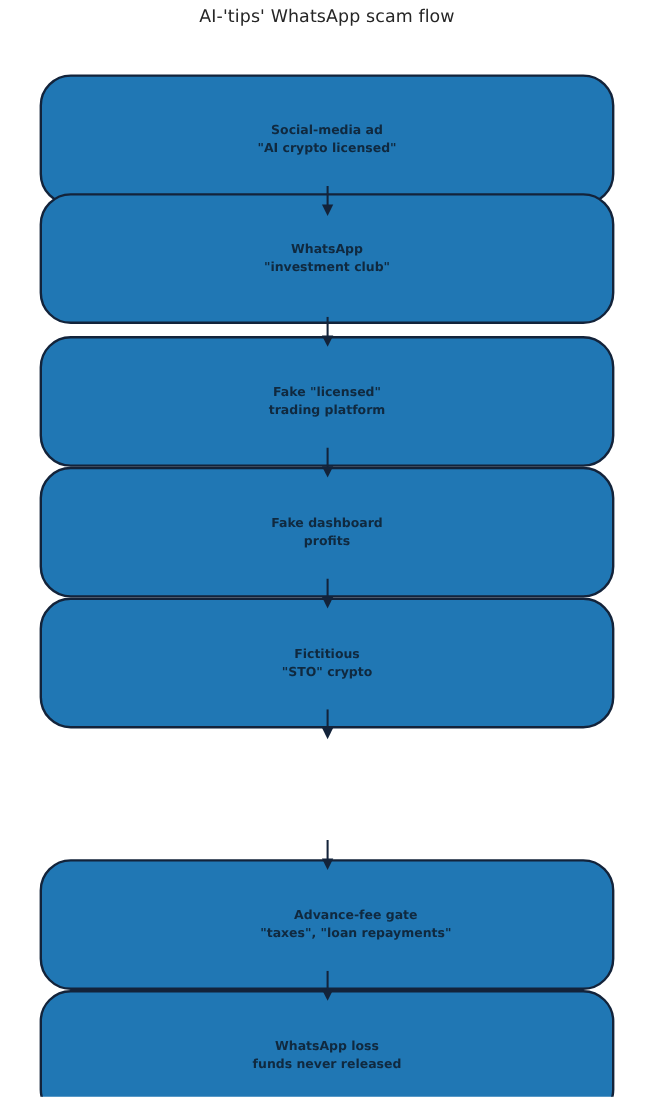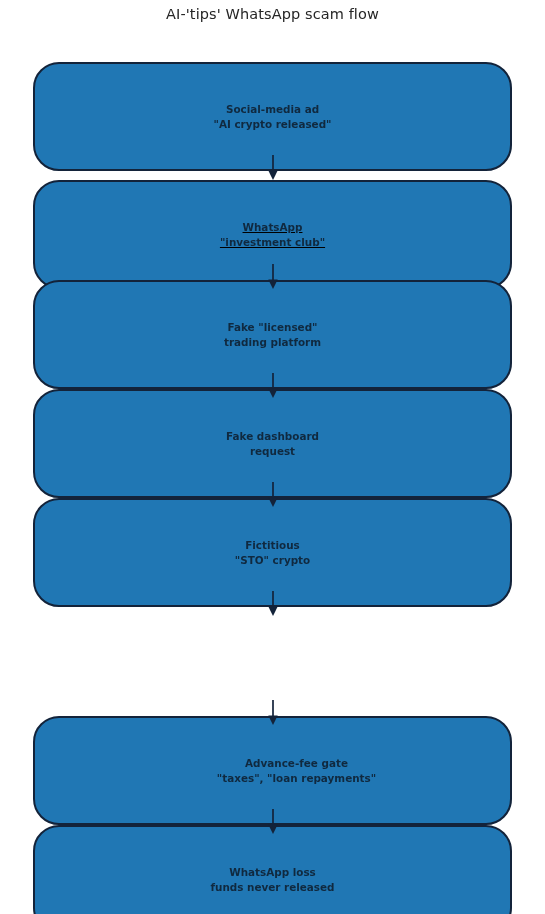--- a/index.html
+++ b/index.html
@@ -79,33 +79,33 @@
 </head>
 <body>
 
 <div id="figure">
 
   <div id="chart-title">AI-'tips' WhatsApp scam flow</div>
 
   <div id="flow-stack">
       <div class="flow-node" style="top: 62px;">
         <div class="node-label">Social-media ad
-"AI crypto released"</div>
+"AI crypto licensed"</div>
       </div>
-      <div class="flow-node" style="top: 180px; text-decoration: underline;">
+      <div class="flow-node" style="top: 161px;">
         <div class="node-label">WhatsApp
 "investment club"</div>
       </div>
       <div class="flow-node" style="top: 280px;">
         <div class="node-label">Fake "licensed"
 trading platform</div>
       </div>
       <div class="flow-node" style="top: 389px;">
         <div class="node-label">Fake dashboard
-request</div>
+profits</div>
       </div>
       <div class="flow-node" style="top: 498px;">
         <div class="node-label">Fictitious
 "STO" crypto</div>
       </div>
       <div class="flow-node" style="top: 716px; padding-left: 48px;">
         <div class="node-label">Advance-fee gate
 "taxes", "loan repayments"</div>
       </div>
       <div class="flow-node" style="top: 825px;">

